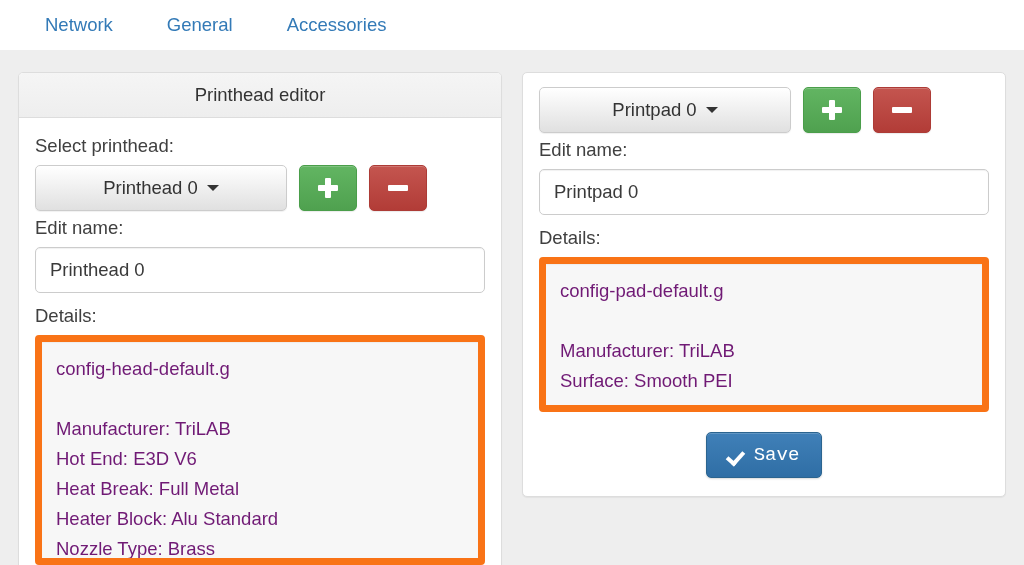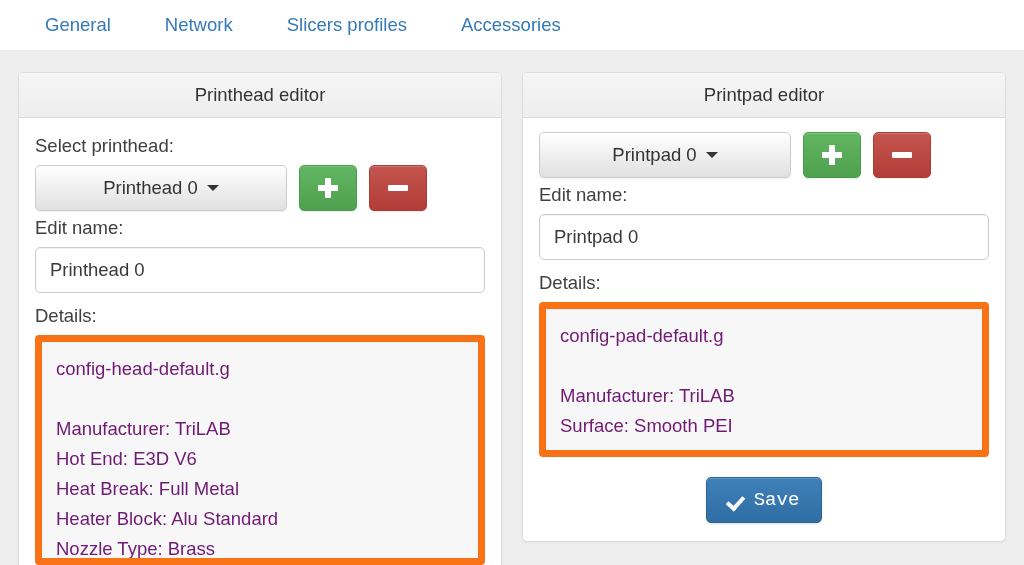--- a/index.html
+++ b/index.html
@@ -220,27 +220,24 @@
     border-width: 0 4px 4px 0;
     transform: rotate(42deg);
   }
 </style>
 </head>
 <body>
 
 <div class="tabbar">
   <ul class="tabs">
     <li class="tab">
-      <span>General</span>
-    </li>
-    <li class="tab">
       <span>Network</span>
     </li>
     <li class="tab">
-      <span>Slicers profiles</span>
+      <span>General</span>
     </li>
     <li class="tab">
       <span>Accessories</span>
     </li>
   </ul>
 </div>
 
 <div class="content">
   <div class="row">
 
@@ -275,21 +272,20 @@
 Heat Break: Full Metal
 Heater Block: Alu Standard
 Nozzle Type: Brass
 Nozzle Diameter: 0.4</textarea>
         </div>
       </div>
     </div>
 
     <div class="col">
       <div class="panel">
-        <div class="panel-heading">Printpad editor</div>
         <div class="panel-body">
 
 
           <div class="select-row">
             <div class="dropdown-btn">
               <span>Printpad 0</span>
               <span class="caret"></span>
             </div>
             <div class="icon-btn green">
               <span class="glyph-plus"></span>

